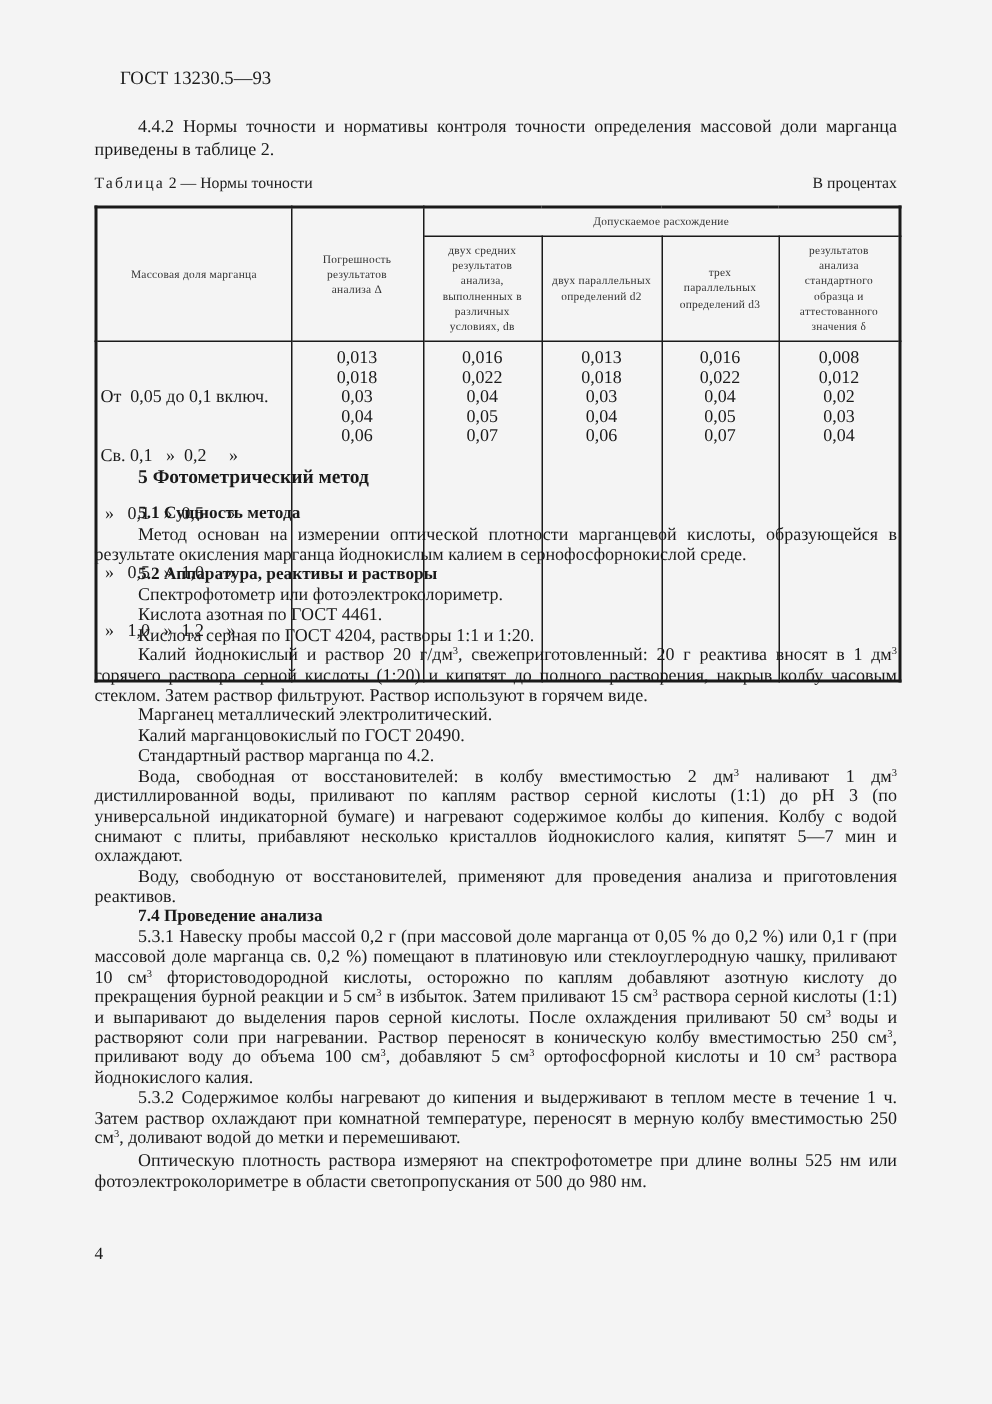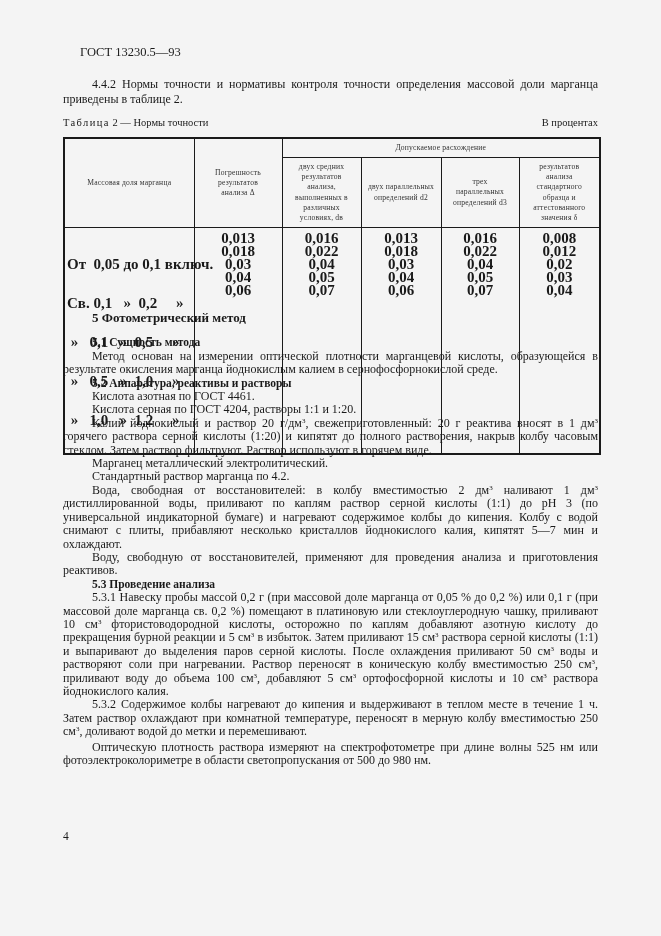--- a/index.html
+++ b/index.html
@@ -27,21 +27,21 @@
   table.norms th, table.norms td {
     border-left: 1.5px solid #1a1a1a; border-right: 1.5px solid #1a1a1a; padding: 0;
   }
   table.norms th {
     font-weight: normal; font-size: 7.6px; line-height: 10.2px; color: #333; letter-spacing: 0.2px;
     border-bottom: 1.5px solid #1a1a1a; vertical-align: middle; text-align: center; margin-top: 10px;
   }
   table.norms tr.group-row th { height: 18px; }
   table.norms tr.sub-row th { height: 69px; }
   table.norms td {
-    font-size: 15px; line-height: 13px; text-align: center; vertical-align: top; padding-top: 4px; font-weight: bold;
+    font-size: 12px; line-height: 13px; text-align: center; vertical-align: top; padding-top: 4px;
   }
   table.norms td.range { text-align: left; padding-left: 2px; white-space: pre; }
   .line { display: block; }
   .section {
     position: absolute; left: 63px; width: 535px; font-size: 12px; line-height: 13.4px;
     text-align: justify;
   }
   .section p { margin: 0; text-indent: 29px; }
   .h1 { font-weight: bold; font-size: 13px; }
   .h2 { font-weight: bold; font-size: 11.5px; }
@@ -128,26 +128,28 @@
     </td>
   </tr>
 </tbody>
   </table>
 
 <div class="section" style="top:311px">
   <p class="h1" style="margin-bottom:12px">5 Фотометрический метод</p>
   <p class="h2">5.1 Сущность метода</p>
   <p>Метод основан на измерении оптической плотности марганцевой кислоты, образующейся в результате окисления марганца йоднокислым калием в сернофосфорнокислой среде.</p>
   <p class="h2">5.2 Аппаратура, реактивы и растворы</p>
+  <p>Спектрофотометр или фотоэлектроколориметр.</p>
   <p>Кислота азотная по ГОСТ 4461.</p>
   <p>Кислота серная по ГОСТ 4204, растворы 1:1 и 1:20.</p>
   <p><span>Калий йоднокислый и раствор 20 г/дм</span><sup>3</sup><span>, свежеприготовленный: 20 г реактива вносят в 1 дм</span><sup>3</sup><span> горячего раствора серной кислоты (1:20) и кипятят до полного растворения, накрыв колбу часовым стеклом. Затем раствор фильтруют. Раствор используют в горячем виде.</span></p>
   <p>Марганец металлический электролитический.</p>
+  <p>Калий марганцовокислый по ГОСТ 20490.</p>
   <p>Стандартный раствор марганца по 4.2.</p>
   <p><span>Вода, свободная от восстановителей: в колбу вместимостью 2 дм</span><sup>3</sup><span> наливают 1 дм</span><sup>3</sup><span> дистиллированной воды, приливают по каплям раствор серной кислоты (1:1) до pH 3 (по универсальной индикаторной бумаге) и нагревают содержимое колбы до кипения. Колбу с водой снимают с плиты, прибавляют несколько кристаллов йоднокислого калия, кипятят 5—7 мин и охлаждают.</span></p>
   <p>Воду, свободную от восстановителей, применяют для проведения анализа и приготовления реактивов.</p>
-  <p class="h2">5.3 Проведение анализа</p>
+  <p class="h2">7.4 Проведение анализа</p>
   <p><span>5.3.1 Навеску пробы массой 0,2 г (при массовой доле марганца от 0,05 % до 0,2 %) или 0,1 г (при массовой доле марганца св. 0,2 %) помещают в платиновую или  стеклоуглеродную чашку, приливают 10 см</span><sup>3</sup><span> фтористоводородной кислоты, осторожно по каплям добавляют азотную кислоту до прекращения бурной реакции и 5 см</span><sup>3</sup><span> в избыток. Затем приливают 15 см</span><sup>3</sup><span> раствора серной кислоты (1:1) и выпаривают до выделения паров серной кислоты. После охлаждения приливают 50 см</span><sup>3</sup><span> воды и растворяют соли при нагревании. Раствор переносят в коническую колбу вместимостью 250 см</span><sup>3</sup><span>, приливают воду до объема 100 см</span><sup>3</sup><span>, добавляют 5 см</span><sup>3</sup><span> ортофосфорной кислоты и 10 см</span><sup>3</sup><span> раствора йоднокислого калия.</span></p>
   <p><span>5.3.2 Содержимое колбы нагревают до кипения и выдерживают в теплом месте в течение 1 ч. Затем раствор охлаждают при комнатной температуре, переносят в мерную колбу вместимостью 250 см</span><sup>3</sup><span>, доливают водой до метки и перемешивают.</span></p>
   <p style="margin-top:2px">Оптическую плотность раствора измеряют на спектрофотометре при длине волны 525 нм или фотоэлектроколориметре в области светопропускания от 500 до 980 нм.</p>
 </div>
 
 <div class="page-num">4</div>
 
 </body></html>

